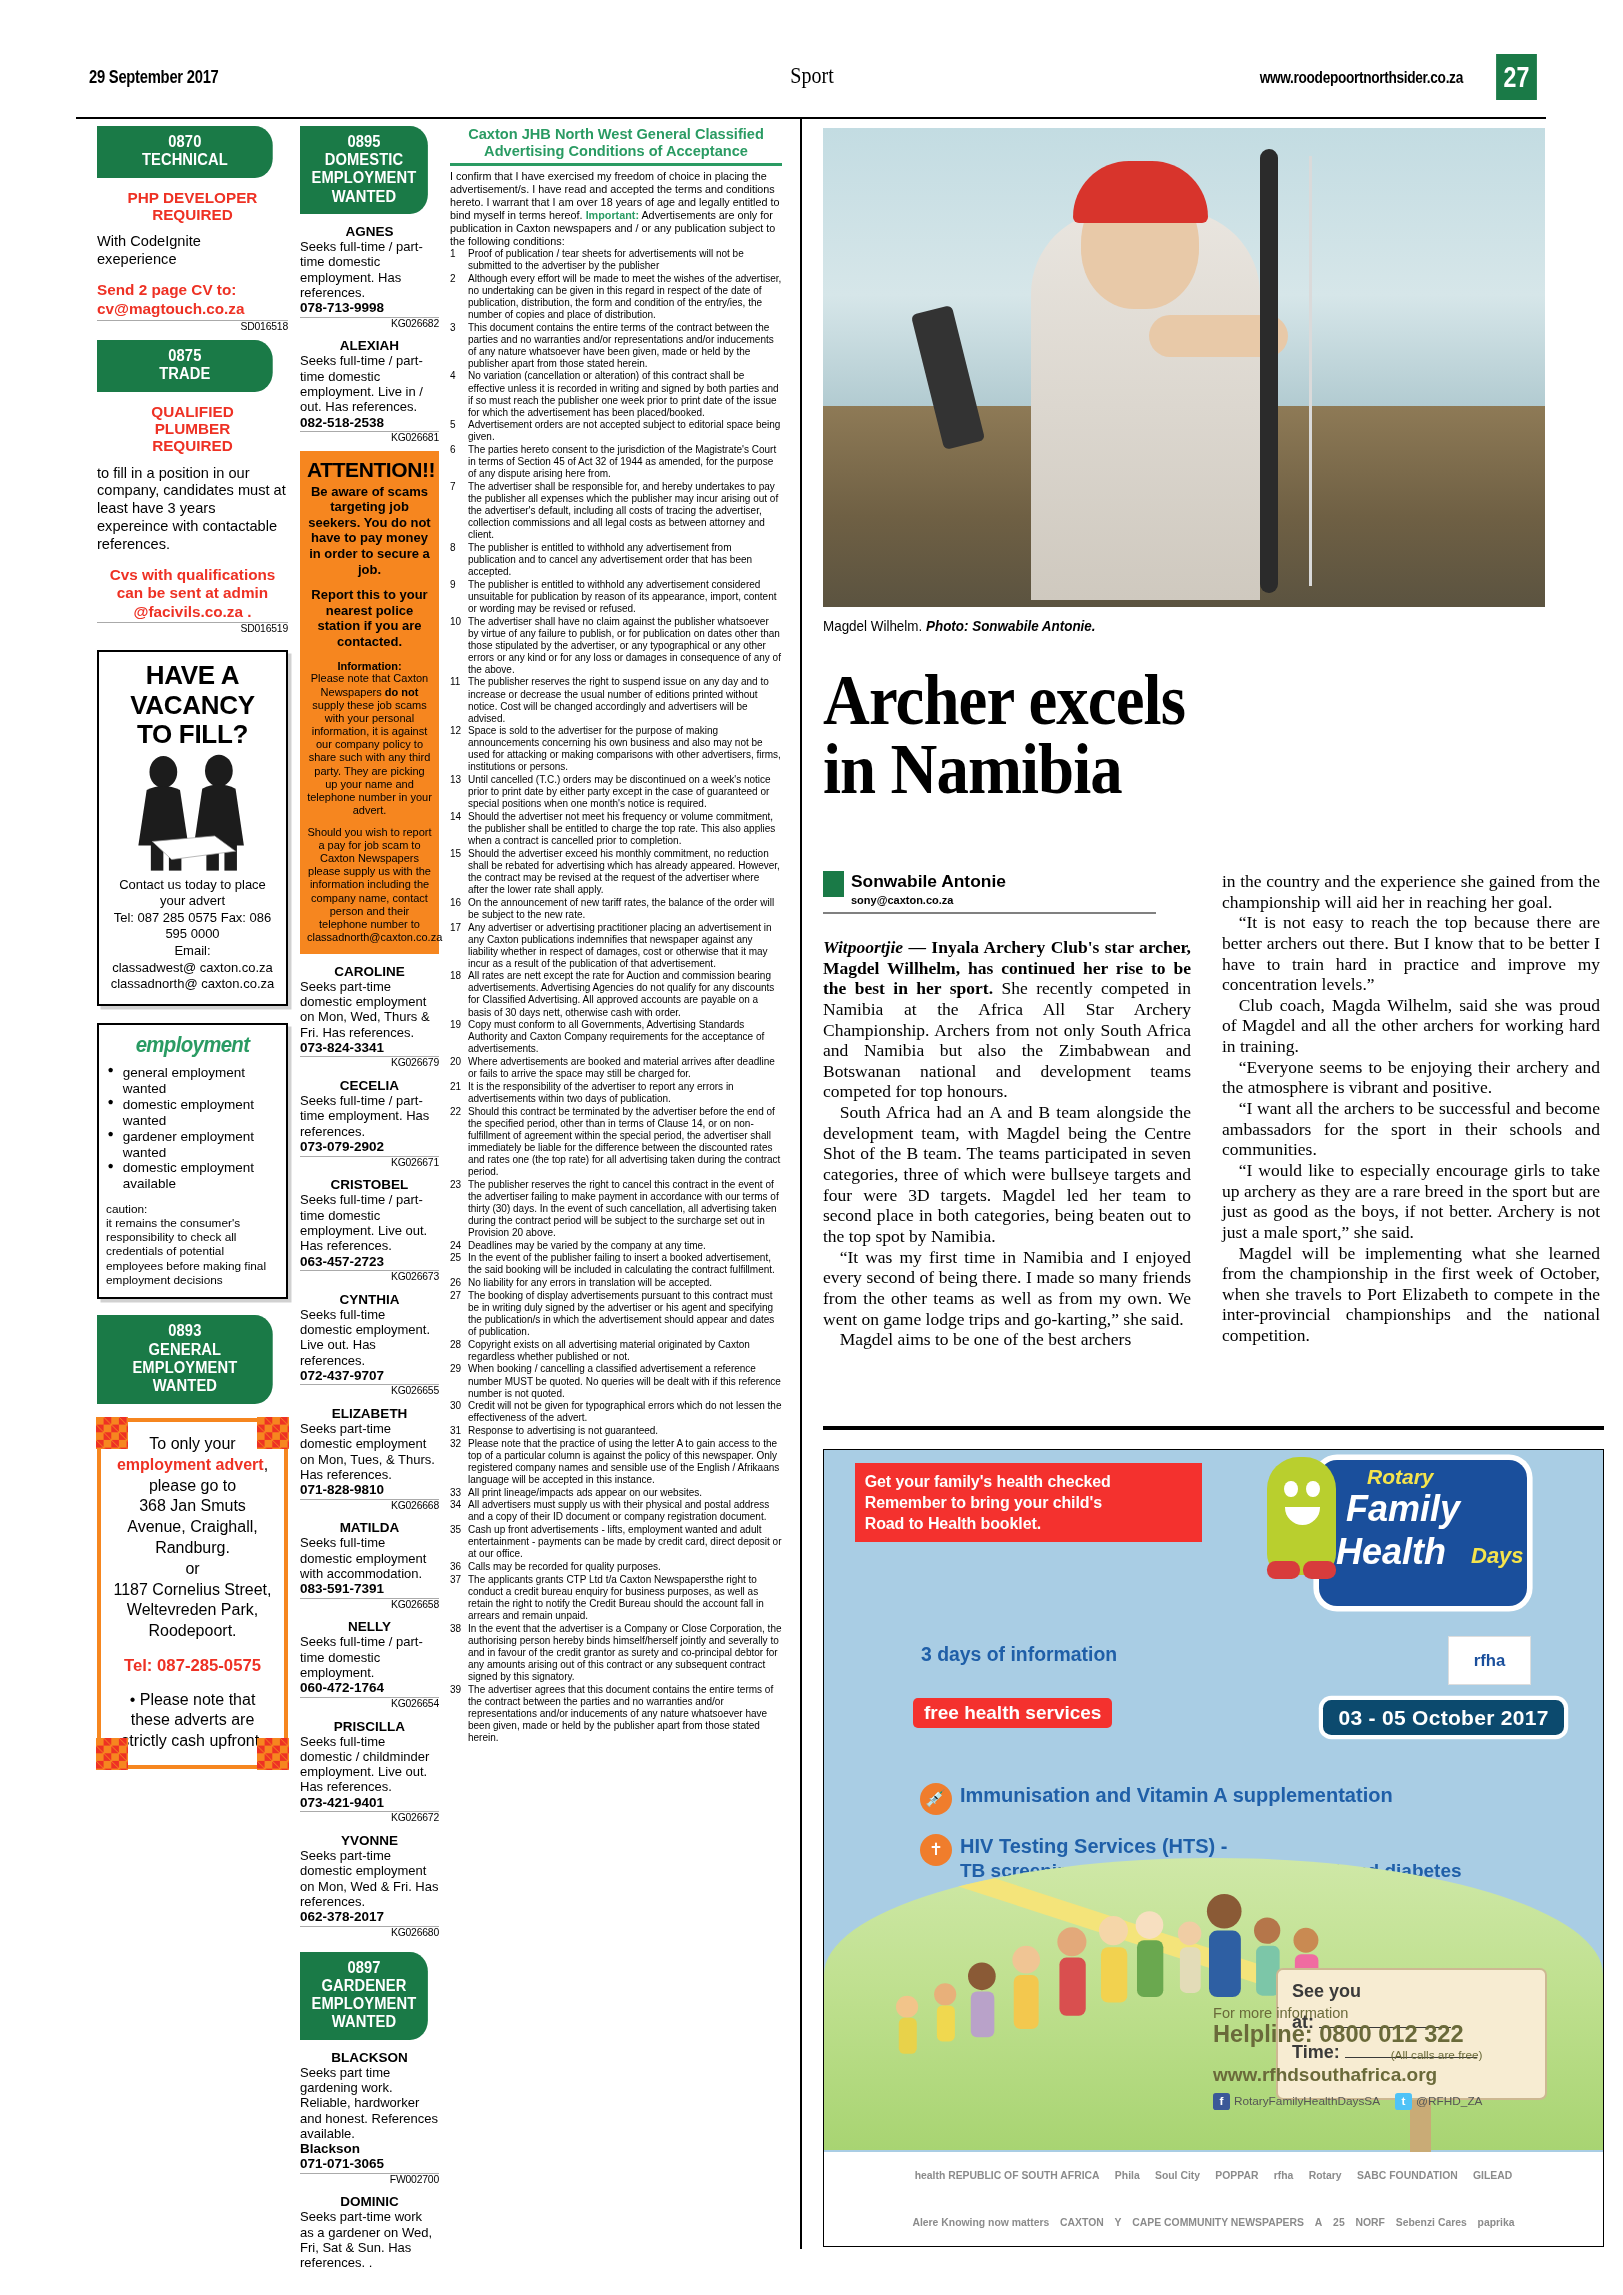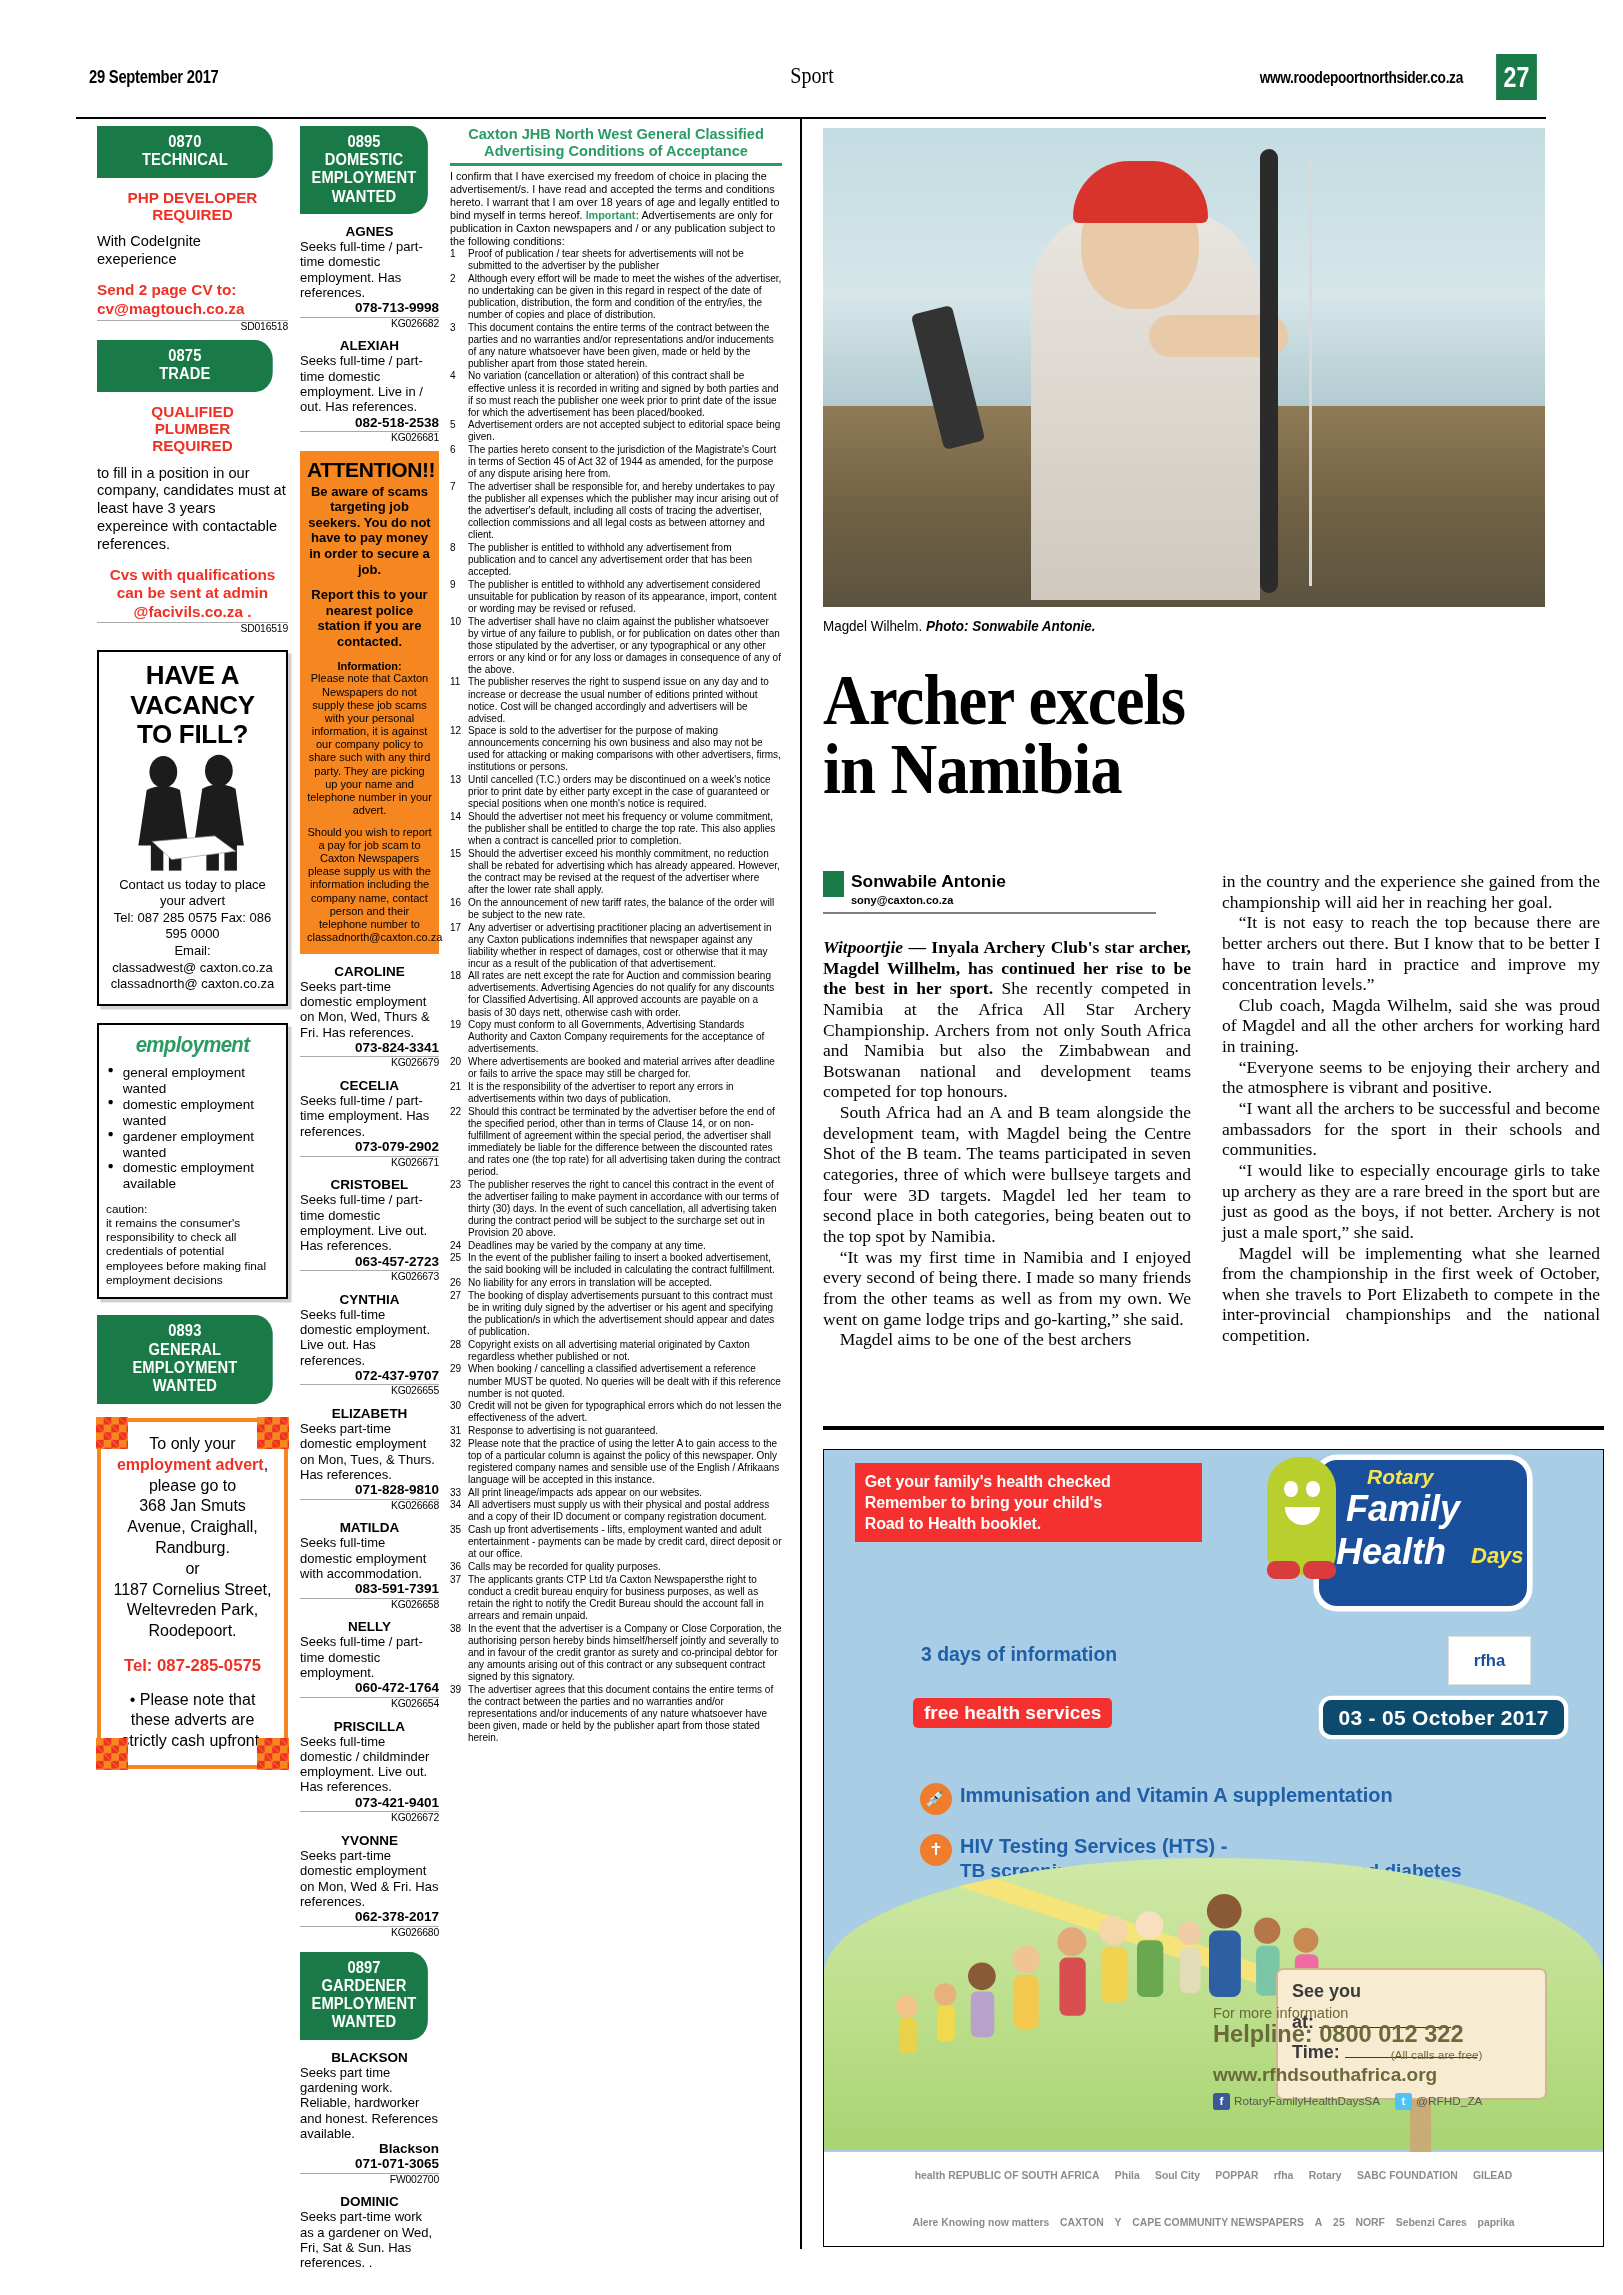--- a/index.html
+++ b/index.html
@@ -93,33 +93,33 @@
   .attn-sub {
     font-size: 13px; text-align: center; line-height: 1.2;
     font-weight: 600; margin-top: 9.7px;
   }
   .attn-info-h {
     font-size: 11px; font-weight: bold; text-align: center; margin-top: 11px;
   }
   .attn-info {
     font-size: 11px; text-align: center; line-height: 1.2;
   }
-  .attn-info b { font-weight: normal; }
+  .attn-info b { font-weight: bold; }
   .attn-info2 {
     font-size: 11px; text-align: center; line-height: 1.2; margin-top: 8.3px;
   }
 
   
   .listing { margin-top: 9.7px; }
   .listing .nm {
     font-weight: bold; font-size: 13.5px; text-align: center;
   }
   .listing .dsc { font-size: 13px; line-height: 1.18; }
   .listing .tel {
-    font-weight: bold; font-size: 13.5px; text-align: right;
+    font-weight: bold; font-size: 13.5px; text-align: left;
   }
 
   
   .vacancy-box {
     border: 2.1px solid #000; padding: 9.7px 7px 11px; margin-top: 15.3px;
     box-shadow: 3.5px 3.5px 0 rgba(0,0,0,0.18);
     background: #fff;
   }
   .vacancy-title {
     font-size: 26px; font-weight: bold; text-align: center;

